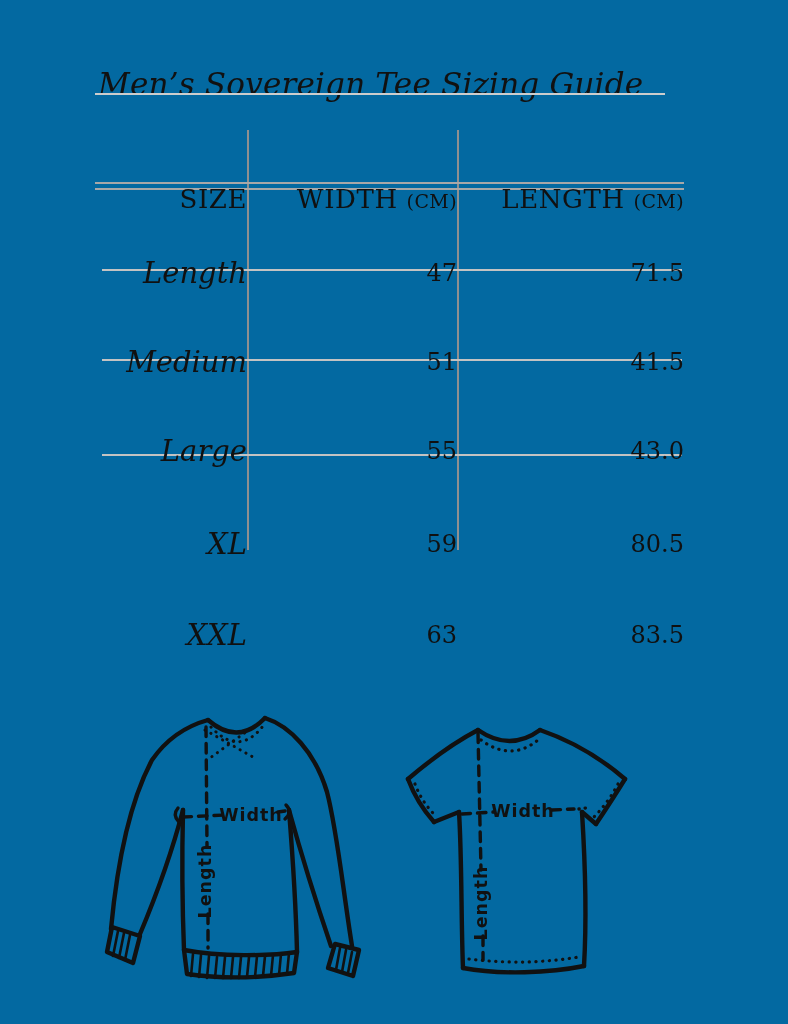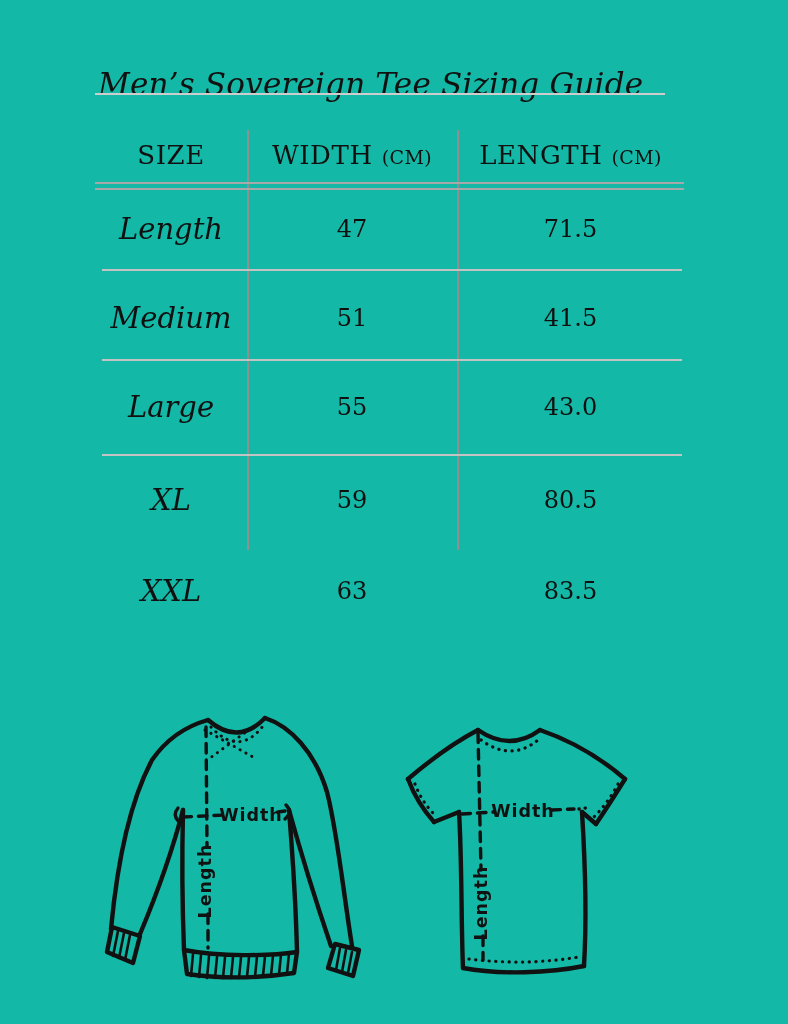--- a/index.html
+++ b/index.html
@@ -1,36 +1,36 @@
 <!DOCTYPE html>
 <html><head>
 <meta charset="utf-8">
 <style>
   html,body{margin:0;padding:0;background:#fff;}
   .canvas{
-    position:relative;width:788px;height:1024px;background:#14b8a6;
+    position:relative;width:788px;height:1024px;background:#0369a1;
     font-family:"DejaVu Serif", serif;color:#111;overflow:hidden;
   }
   .abs{position:absolute;}
   
   .page-title{
     left:98px;top:44px;width:600px;
     font-style:italic;font-weight:500;font-size:31px;line-height:38px;
     letter-spacing:0.2px;color:#111;
   }
   .title-rule{left:95px;top:93px;width:570px;height:2px;background:#cdcdcd;}
   
   .vline{width:1.5px;background:#909090;top:130px;height:420px;}
   .v1{left:247px;} .v2{left:457px;}
   .dline{left:95px;width:589px;height:1.5px;background:#a8a8a8;}
   .d1{top:182px;} .d2{top:188px;}
   .sep{left:102px;width:580px;height:1.5px;background:#c3c3c3;}
   .sep1{top:269px;} .sep2{top:359px;} .sep3{top:454px;}
   
-  .cell{height:44px;line-height:44px;text-align:center;white-space:nowrap;}
+  .cell{height:44px;line-height:44px;text-align:right;white-space:nowrap;margin-top:44px;}
   .c1{left:95px;width:152px;} .c2{left:247px;width:210px;} .c3{left:457px;width:227px;}
   .hrow{top:133px;font-size:26px;letter-spacing:0.6px;color:#101010;}
   .hrow .unit{font-size:19px;letter-spacing:0.4px;}
   .r0{top:207px;} .r1{top:296px;} .r2{top:385px;} .r3{top:478px;} .r4{top:569px;}
   .size-cell{font-style:italic;font-size:29px;color:#101010;}
   .num-cell{font-size:24px;color:#101010;}
   
   .measure-heading{
     left:104px;top:648px;width:620px;
     font-family:"Liberation Serif", serif;font-weight:700;font-size:27px;color:#000;

